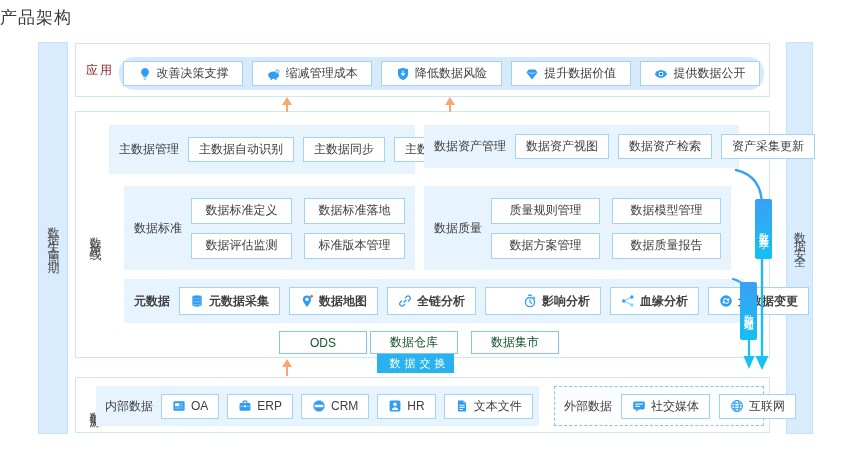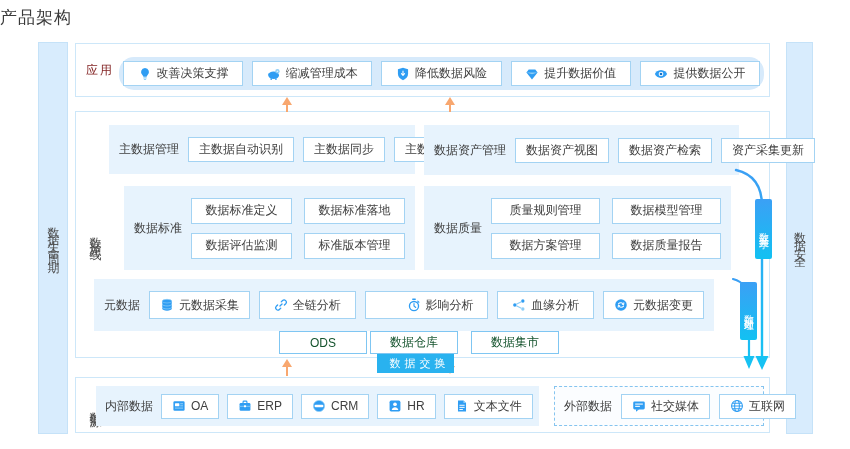--- a/index.html
+++ b/index.html
@@ -223,21 +223,21 @@
   <div class="section sec-bus">
     <div class="vlabel">数据总线</div>
 
     <div class="group" style="left:33px;top:13px;width:306px;height:49px;">
       <span class="glabel">主数据管理</span>
       <div class="btn">主数据自动识别</div>
       <div class="btn">主数据同步</div>
       <div class="btn">主数据检索</div>
     </div>
 
-    <div class="group" style="left:348px;top:13px;width:315px;height:50px;">
+    <div class="group" style="left:348px;top:13px;width:315px;height:43px;">
       <span class="glabel">数据资产管理</span>
       <div class="btn">数据资产视图</div>
       <div class="btn">数据资产检索</div>
       <div class="btn">资产采集更新</div>
     </div>
 
     <div class="group" style="left:48px;top:74px;width:291px;height:84px;">
       <span class="glabel">数据标准</span>
       <div class="grid2">
         <div class="btn">数据标准定义</div>
@@ -250,27 +250,33 @@
     <div class="group" style="left:348px;top:74px;width:307px;height:84px;">
       <span class="glabel">数据质量</span>
       <div class="grid2">
         <div class="btn">质量规则管理</div>
         <div class="btn">数据模型管理</div>
         <div class="btn">数据方案管理</div>
         <div class="btn">数据质量报告</div>
       </div>
     </div>
 
-    <div class="group" style="left:18px;top:167px;width:620px;height:52px;">
+    <div class="group" style="left:48px;top:167px;width:620px;height:44px;font-weight:bold;">
       <span class="glabel">元数据</span>
       <div class="btn grow" style="height:28px;">
         <svg class="ic">
             <use href="#i-db"></use>
           </svg>
         <span>元数据采集</span>
+      </div>
+      <div class="btn grow" style="height:28px;">
+        <svg class="ic">
+            <use href="#i-map"></use>
+          </svg>
+        <span>数据地图</span>
       </div>
       <div class="btn grow" style="height:28px;">
         <svg class="ic">
             <use href="#i-link"></use>
           </svg>
         <span>全链分析</span>
       </div>
       <div class="btn grow" style="height:28px;padding-left:37px;">
         <svg class="ic">
             <use href="#i-watch"></use>

